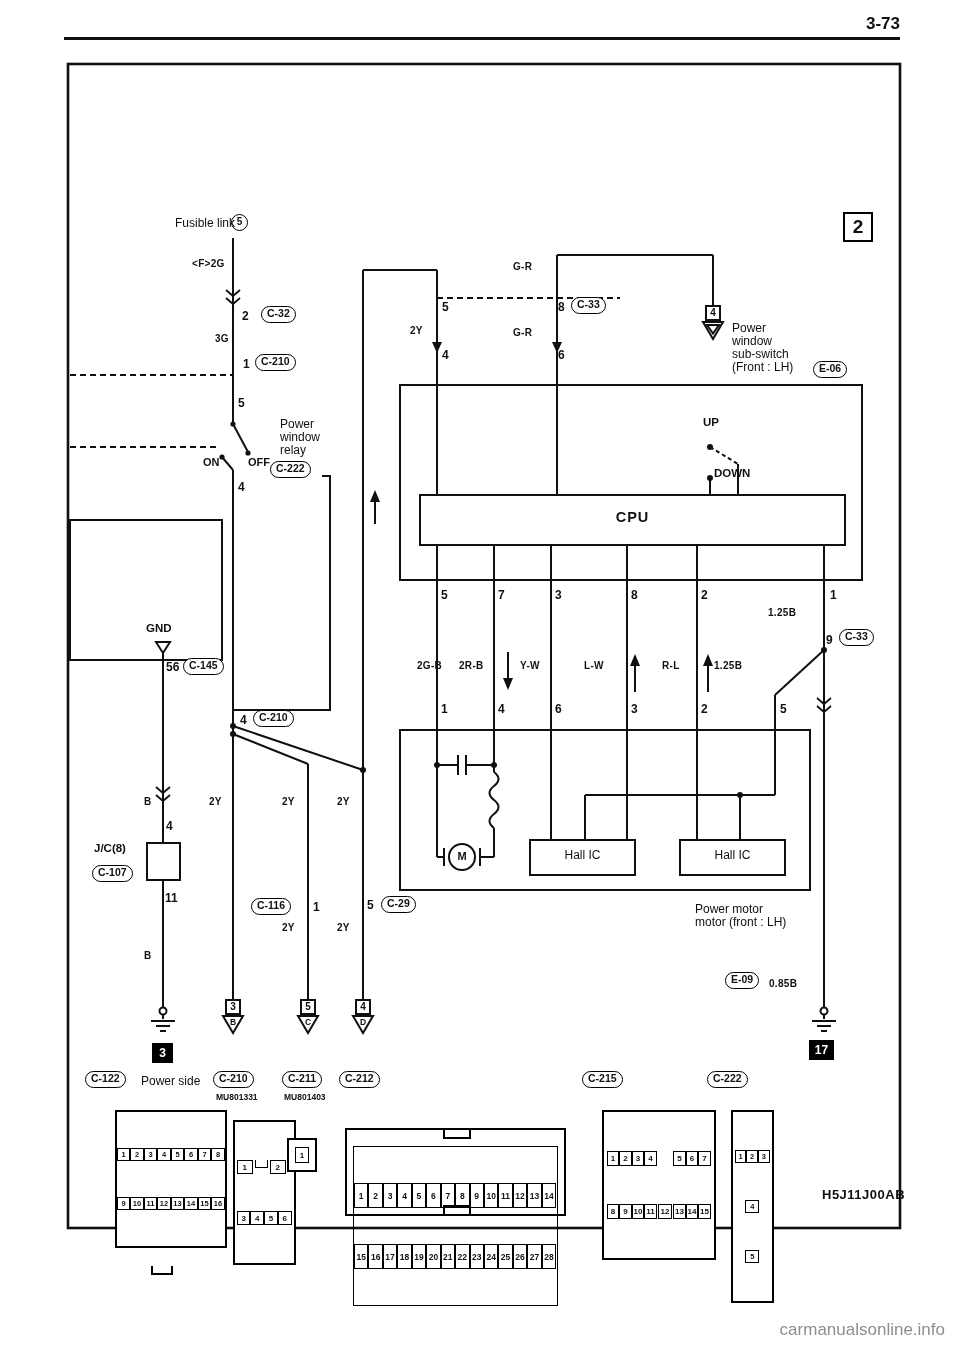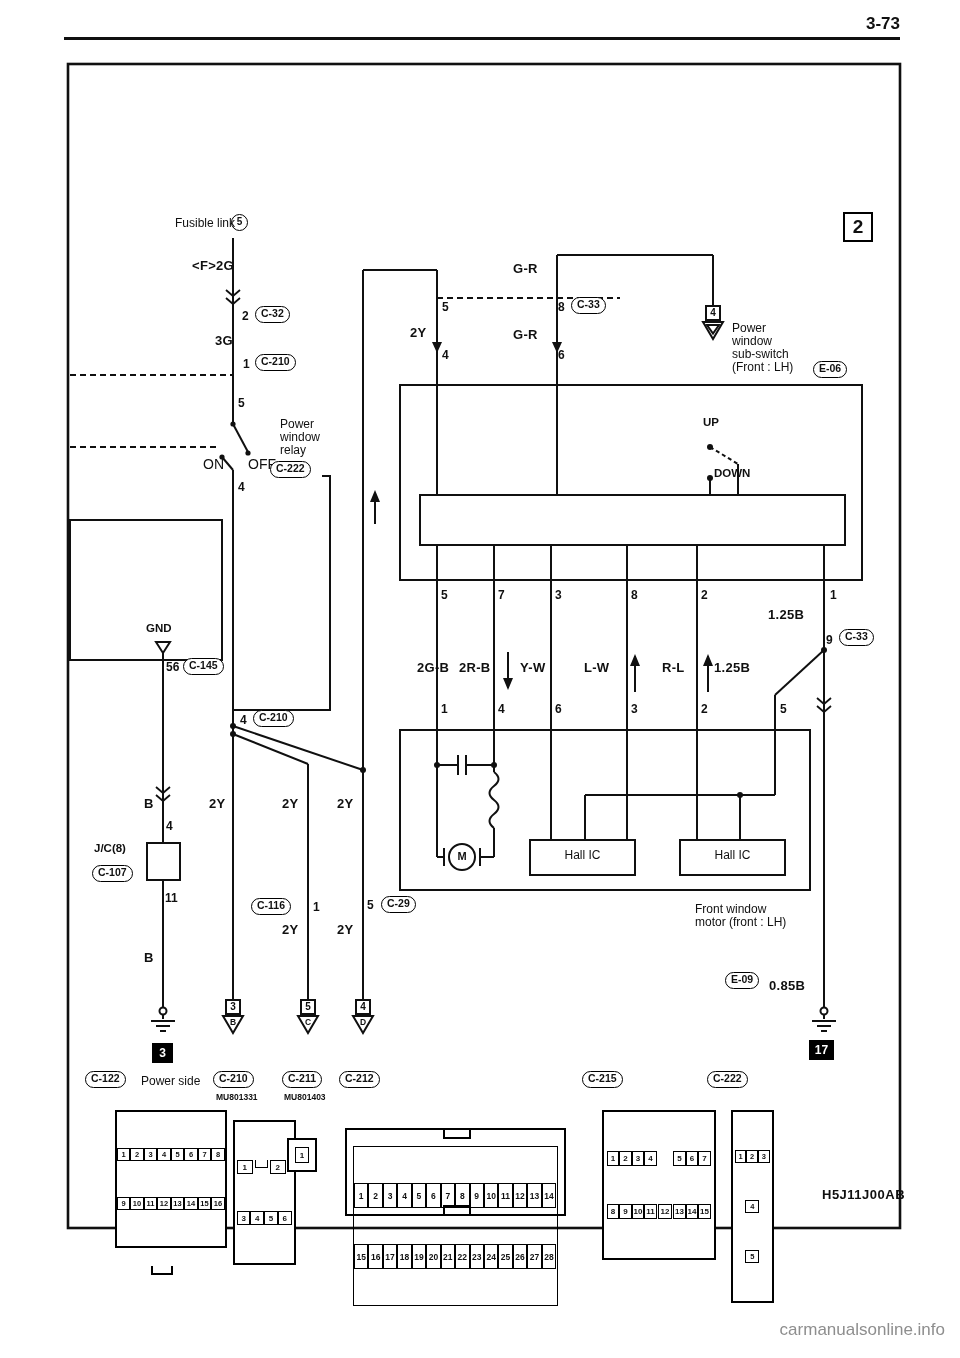--- a/index.html
+++ b/index.html
@@ -7,24 +7,24 @@
     font-family:"Liberation Sans", sans-serif; color:#101010; }
   #page { position:absolute; left:0; top:0; width:960px; height:1358px; }
   svg.wires { position:absolute; left:0; top:0; }
   .abs { position:absolute; white-space:pre; }
   .pre { white-space:pre-line; }
   .ctr { text-align:center; }
   .hdr-title { position:absolute; left:0; right:0; top:14px; text-align:center;
     font-weight:bold; font-size:17px; letter-spacing:1.3px; }
   .hdr-page { position:absolute; right:60px; top:14px; font-weight:bold; font-size:17px; }
   .hdr-rule { position:absolute; left:64px; top:37px; width:836px; height:3px; background:#101010; }
-  .wn  { font-size:13px; font-weight:bold; letter-spacing:0.3px; }
+  .wn  { font-size:10px; font-weight:bold; letter-spacing:0.3px; }
   .pin { font-size:12px; font-weight:bold; }
   .note { font-size:12px; line-height:13px; }
-  .tiny { font-size:14px; font-weight:normal; }
+  .tiny { font-size:11px; font-weight:bold; }
   .lb11 { font-size:11.5px; font-weight:bold; }
   .oval { border:1.7px solid #000; border-radius:9px; height:17px; line-height:13.5px;
     font-size:10.5px; font-weight:bold; padding:0 5px; background:#fff; display:inline-block; }
   .circ { width:17px; height:17px; border:1.6px solid #000; border-radius:50%;
     font-size:10px; font-weight:bold; text-align:center; line-height:14px; display:inline-block; }
   .gmark { background:#000; color:#fff; font-weight:bold; font-size:12px;
     text-align:center; line-height:20px; display:inline-block; }
   .secbox { width:30px; height:30px; border:2.5px solid #000; font-size:19px;
     font-weight:bold; text-align:center; line-height:26px; display:inline-block; }
   .tnum { width:14px; font-size:10px; font-weight:bold; text-align:center; }
@@ -170,21 +170,21 @@
       <circle cx="740" cy="795" r="3"></circle>
     </g>
   </svg>
 
   <span class="abs secbox" style="left:843px;top:212px">2</span>
 
   <span class="abs note" style="left:175px;top:217px">Fusible link</span>
   <span class="abs circ" style="left:231px;top:214px">5</span>
   <span class="abs wn" style="left:192px;top:258px">&lt;F&gt;2G</span>
   <span class="abs pin" style="left:242px;top:309px">2</span>
-  <span class="abs oval" style="left:255px;top:306px">C-32</span>
+  <span class="abs oval" style="left:261px;top:306px">C-32</span>
   <span class="abs wn" style="left:215px;top:333px">3G</span>
   <span class="abs pin" style="left:243px;top:357px">1</span>
   <span class="abs oval" style="left:255px;top:354px">C-210</span>
   <span class="abs pin" style="left:238px;top:396px">5</span>
   <span class="abs tiny" style="left:203px;top:456px">ON</span>
   <span class="abs tiny" style="left:248px;top:456px">OFF</span>
   <span class="abs note pre" style="left:280px;top:418px">Power
 window
 relay</span>
   <span class="abs oval" style="left:270px;top:461px">C-222</span>
@@ -230,20 +230,21 @@
   <span class="abs pin" style="left:558px;top:348px">6</span>
   <span class="abs tnum" style="left:706px;top:307px">4</span>
   <span class="abs note pre" style="left:732px;top:322px">Power
 window
 sub-switch
 (Front : LH)</span>
   <span class="abs oval" style="left:813px;top:361px">E-06</span>
 
   <span class="abs lb11" style="left:703px;top:416px">UP</span>
   <span class="abs lb11" style="left:714px;top:467px">DOWN</span>
+  <span class="abs ctr" style="left:420px;top:509px;width:425px;font-size:14.5px;font-weight:bold;letter-spacing:1px">CPU</span>
   <span class="abs pin" style="left:441px;top:588px">5</span>
   <span class="abs pin" style="left:498px;top:588px">7</span>
   <span class="abs pin" style="left:555px;top:588px">3</span>
   <span class="abs pin" style="left:631px;top:588px">8</span>
   <span class="abs pin" style="left:701px;top:588px">2</span>
   <span class="abs pin" style="left:830px;top:588px">1</span>
   <span class="abs wn" style="left:768px;top:607px">1.25B</span>
   <span class="abs pin" style="left:826px;top:633px">9</span>
   <span class="abs oval" style="left:839px;top:629px">C-33</span>
 
@@ -256,21 +257,21 @@
   <span class="abs pin" style="left:441px;top:702px">1</span>
   <span class="abs pin" style="left:498px;top:702px">4</span>
   <span class="abs pin" style="left:555px;top:702px">6</span>
   <span class="abs pin" style="left:631px;top:702px">3</span>
   <span class="abs pin" style="left:701px;top:702px">2</span>
   <span class="abs pin" style="left:780px;top:702px">5</span>
 
   <span class="abs ctr" style="left:454px;top:850px;width:16px;font-size:11px;font-weight:bold">M</span>
   <span class="abs ctr note" style="left:530px;top:849px;width:105px">Hall IC</span>
   <span class="abs ctr note" style="left:680px;top:849px;width:105px">Hall IC</span>
-  <span class="abs note pre" style="left:695px;top:903px">Front window
+  <span class="abs note pre" style="left:695px;top:903px">Power motor
 motor (front : LH)</span>
   <span class="abs oval" style="left:725px;top:972px">E-09</span>
   <span class="abs wn" style="left:769px;top:978px">0.85B</span>
   <span class="abs gmark" style="left:809px;top:1040px;width:25px;height:20px">17</span>
 
   <span class="abs oval" style="left:85px;top:1071px">C-122</span>
   <span class="abs note" style="left:141px;top:1075px">Power side</span>
   <div class="abs" style="left:97px;top:1092px">
     <div class="pgrid-outer">
       <div class="pgrid"><span class="pcell pc13">1</span><span class="pcell pc13">2</span><span class="pcell pc13">3</span><span class="pcell pc13">4</span><span class="pcell pc13">5</span><span class="pcell pc13">6</span><span class="pcell pc13">7</span><span class="pcell pc13">8</span></div>

